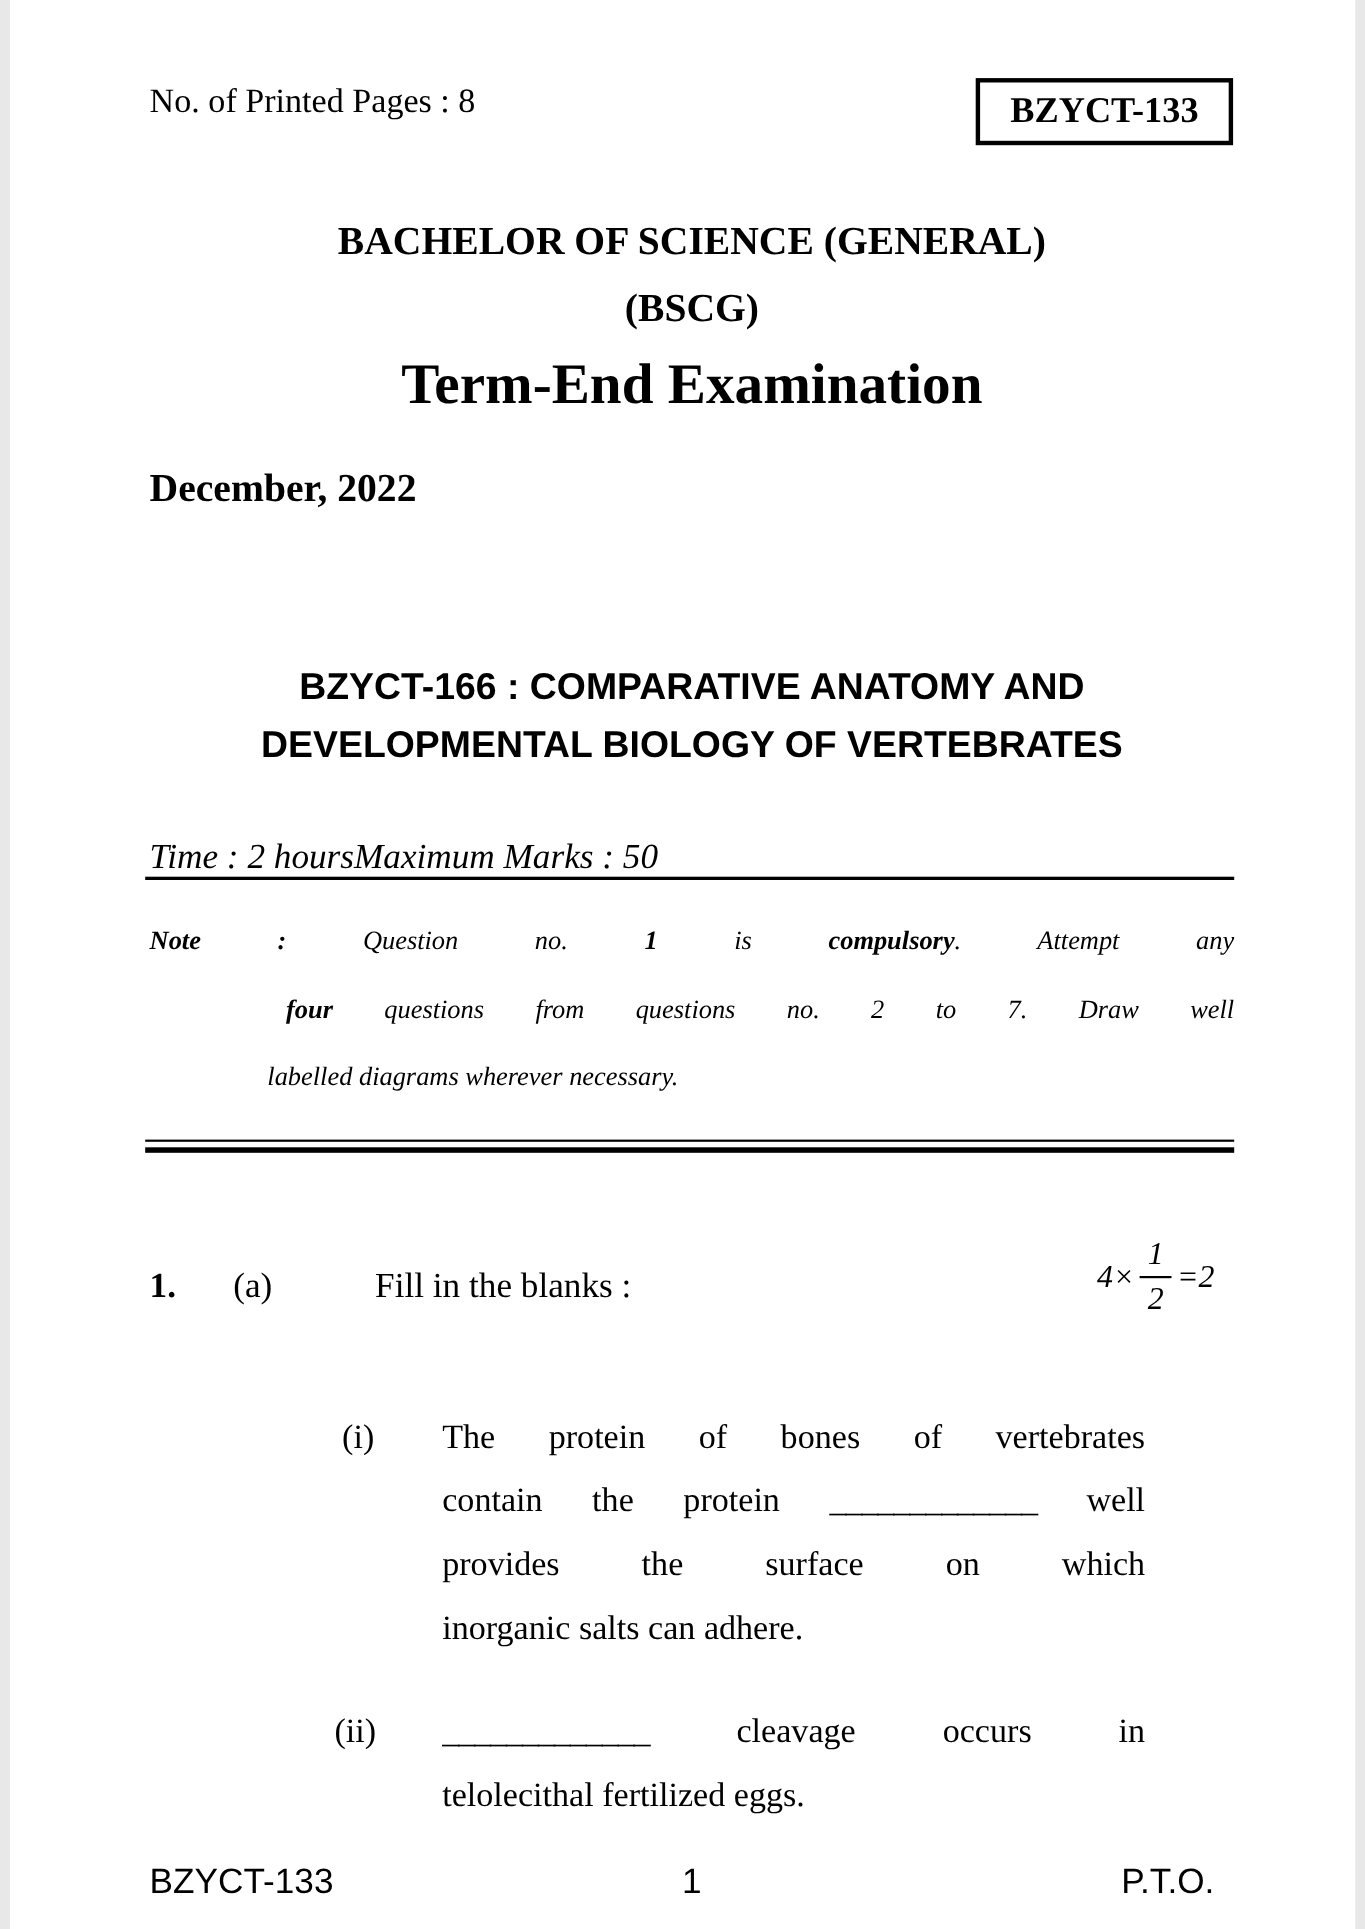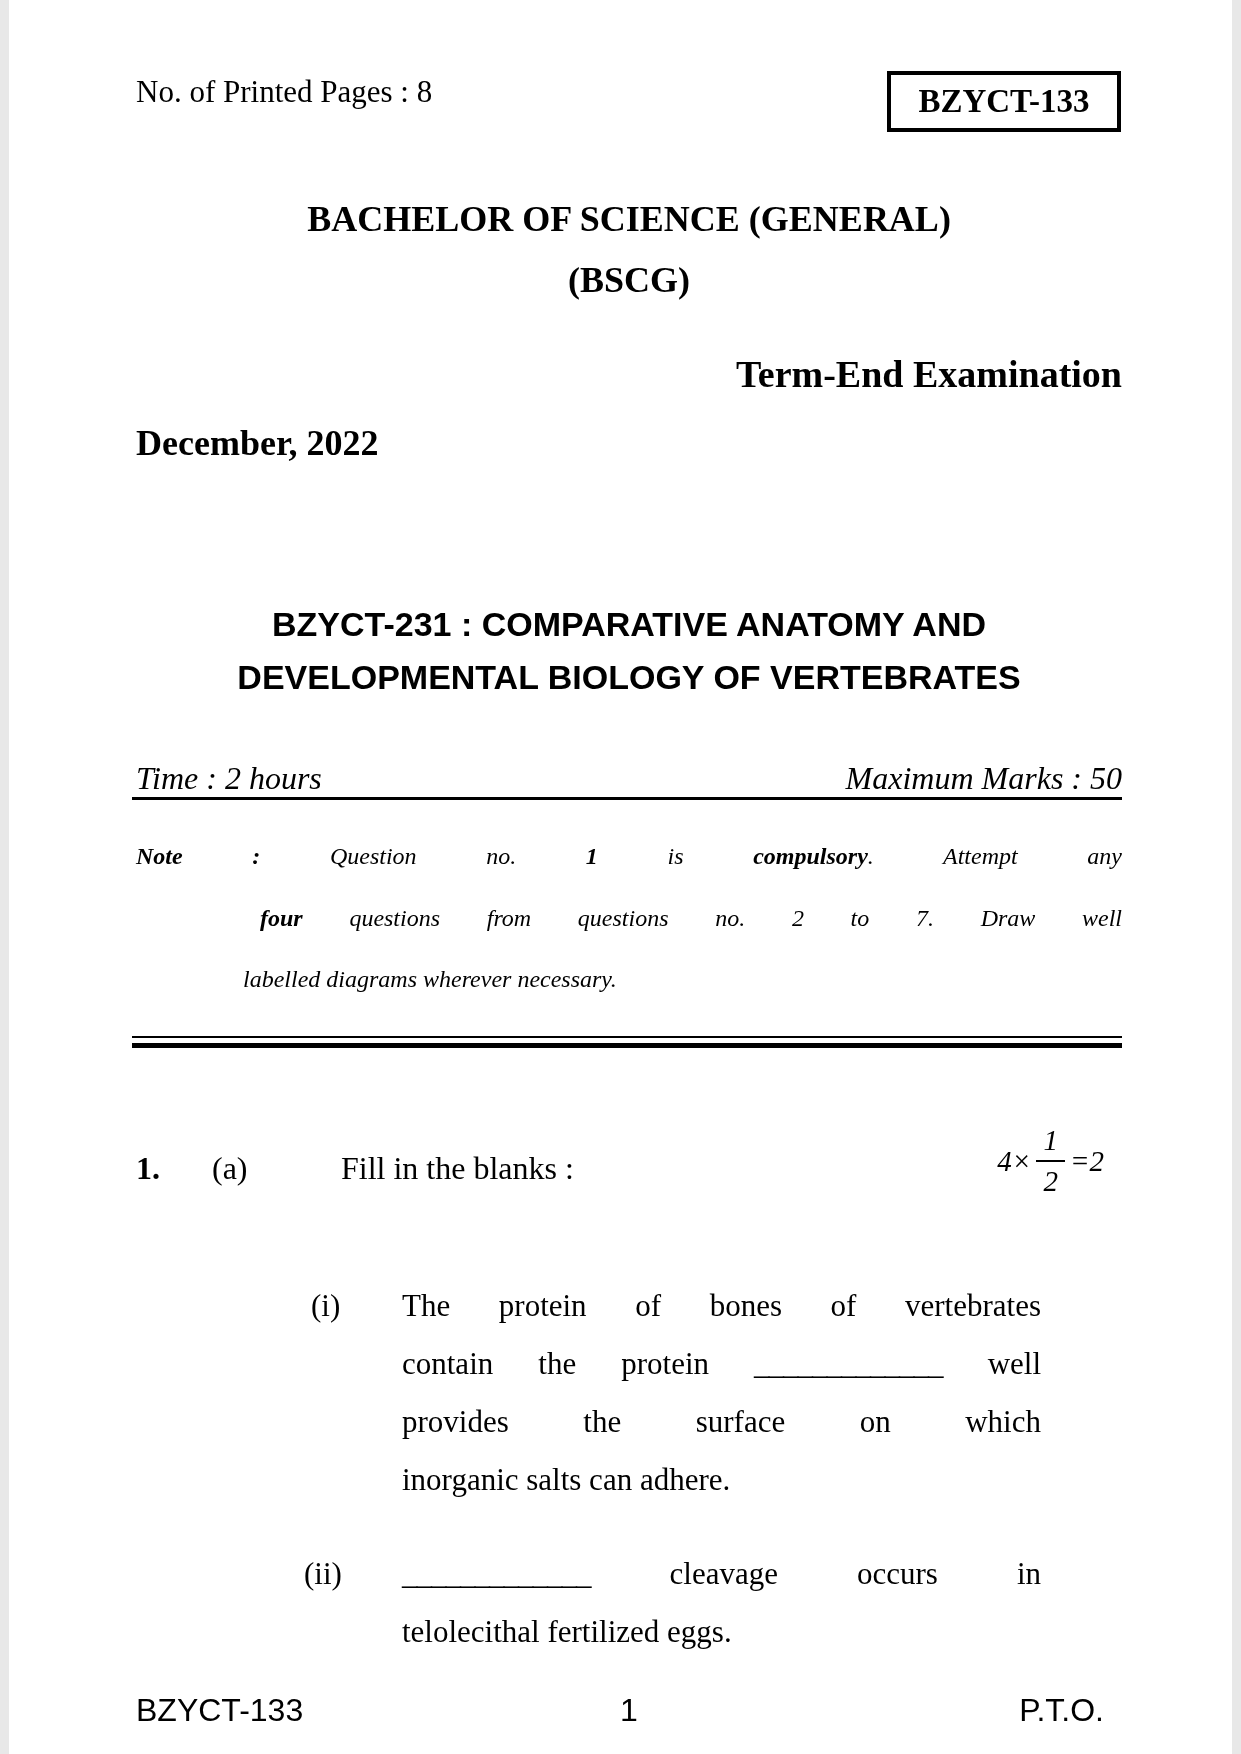--- a/index.html
+++ b/index.html
@@ -24,36 +24,36 @@
     border: 4px solid #000;
     display: flex; align-items: center; justify-content: center;
     font-weight: bold; font-size: 33px;
   }
 
   .degree-title {
     left: 127px; top: 189px; width: 986px;
     text-align: center; font-weight: bold; font-size: 36px; line-height: 61px;
   }
   .exam-title {
-    left: 127px; top: 352px; width: 986px;
-    text-align: right; font-weight: bold; font-size: 38px;
+    left: 127px; top: 320px; width: 986px;
+    text-align: center; font-weight: bold; font-size: 52px;
   }
   .exam-session {
     left: 127px; top: 422px; width: 986px;
     text-align: left; font-weight: bold; font-size: 36px;
   }
   .course-title {
     left: 127px; top: 598px; width: 986px;
     text-align: center; font-weight: bold; font-size: 34px; line-height: 53px;
     font-family: "Liberation Sans", sans-serif;
   }
 
   .time-marks {
     left: 127px; top: 760px; width: 986px;
-    display: flex; justify-content: space-between;
+    display: flex; 
     font-style: italic; font-size: 32px;
   }
   .rule-single { left: 123px; top: 797px; width: 990px; height: 3px; background: #000; }
 
   .note-line { font-style: italic; font-size: 24px; }
   .note-line b { font-style: italic; }
   .note-l1 { left: 127px; top: 843px; width: 986px; }
   .note-l2 { left: 251px; top: 905px; width: 862px; }
   .note-l3 { left: 234px; top: 966px; width: 862px; }
   .just { text-align: justify; text-align-last: justify; }
@@ -104,21 +104,21 @@
   <div class="abs degree-title">
     <div>BACHELOR OF SCIENCE (GENERAL)</div>
     <div>(BSCG)</div>
   </div>
 
   <div class="abs exam-title">Term-End Examination</div>
 
   <div class="abs exam-session">December, 2022</div>
 
   <div class="abs course-title">
-    <div>BZYCT-231 : COMPARATIVE ANATOMY AND</div>
+    <div>BZYCT-166 : COMPARATIVE ANATOMY AND</div>
     <div>DEVELOPMENTAL BIOLOGY OF VERTEBRATES</div>
   </div>
 
   <div class="abs time-marks">
     <span>Time : 2 hours</span>
     <span>Maximum Marks : 50</span>
   </div>
 
   <div class="abs rule-single"></div>
 

